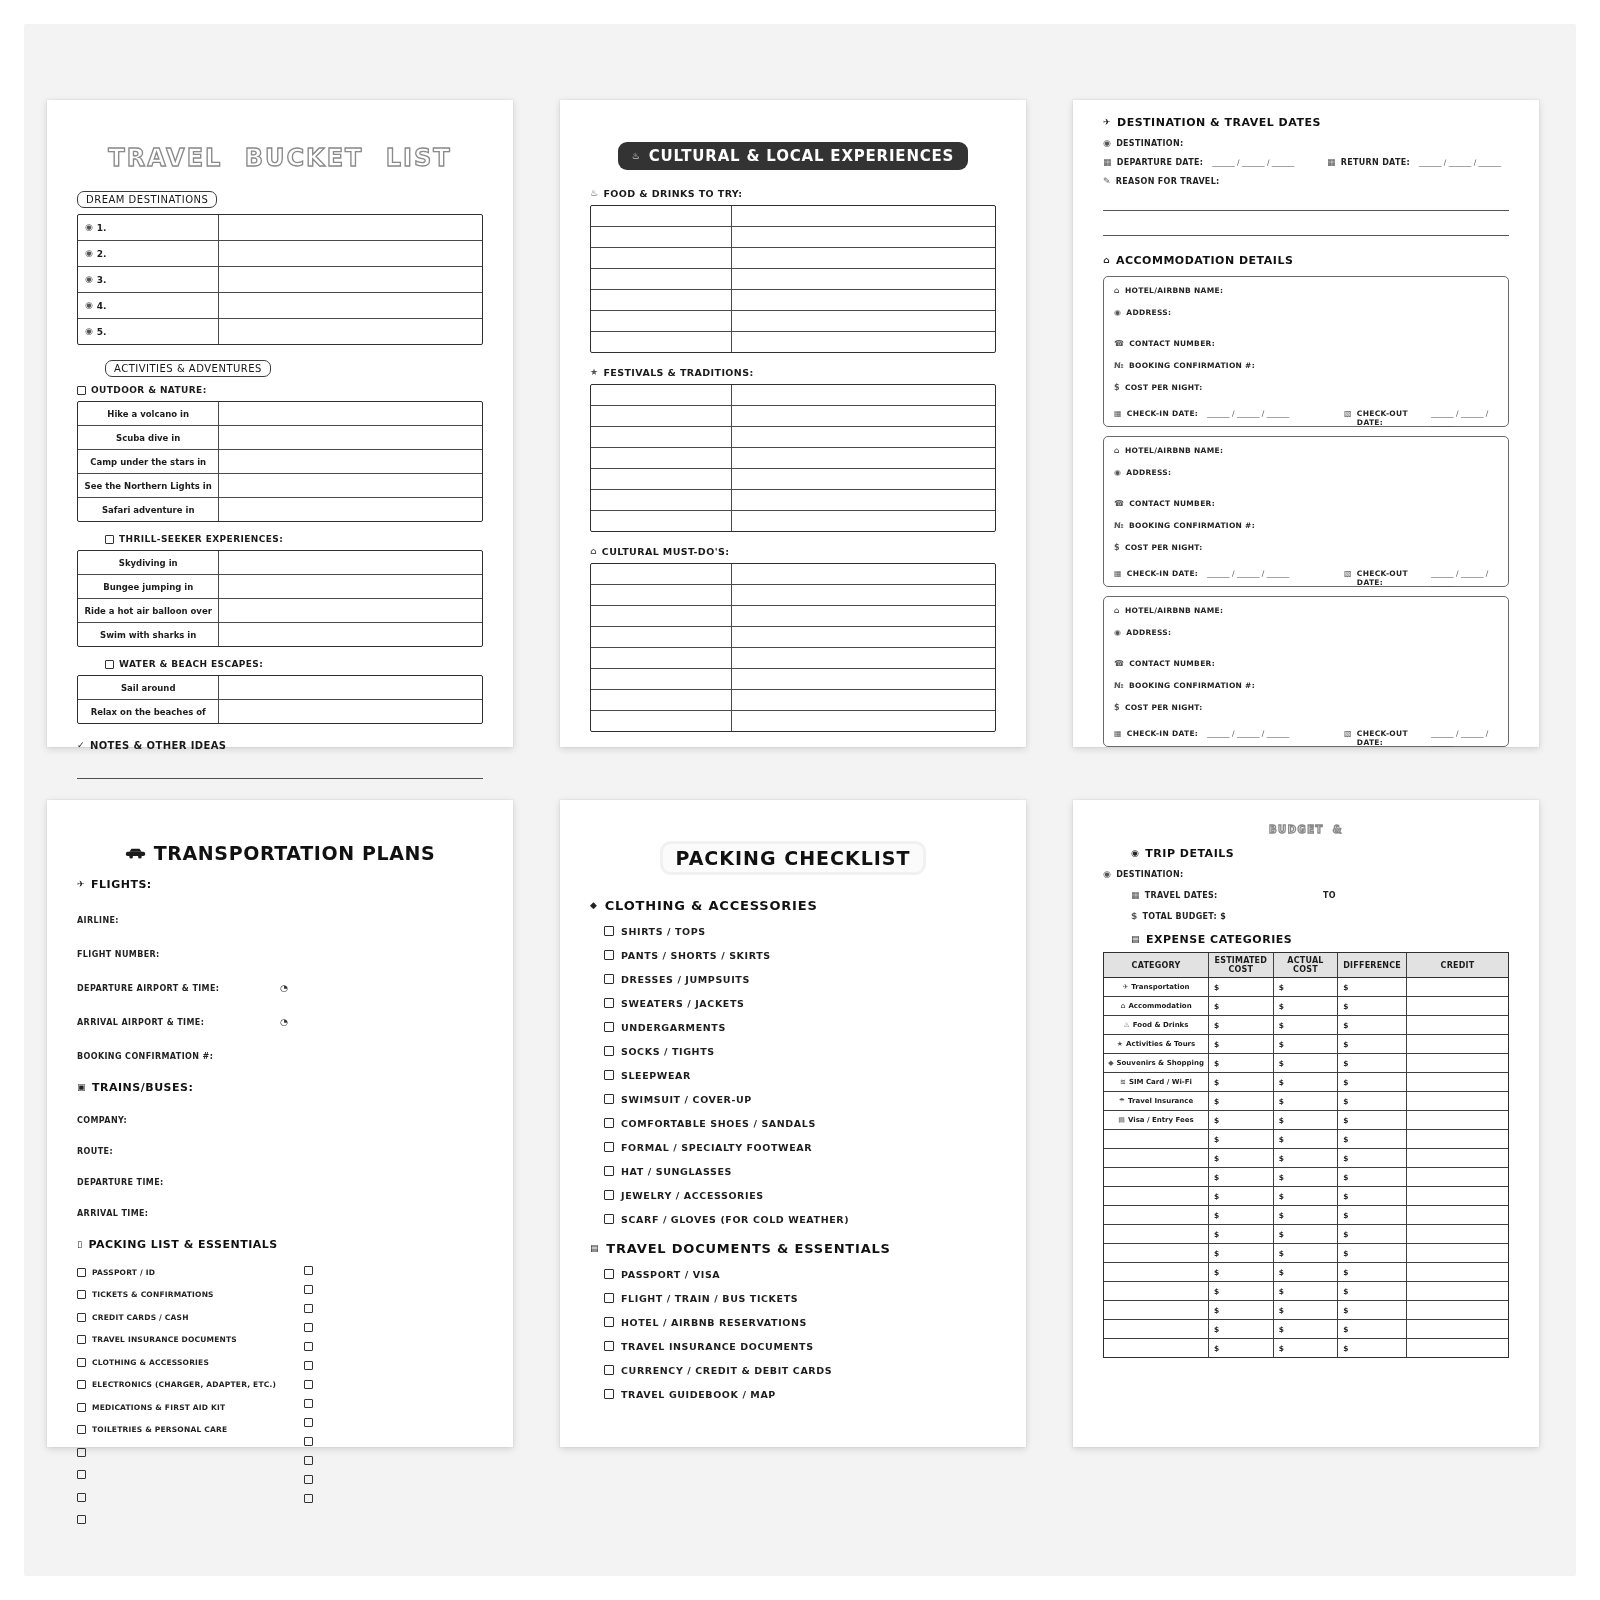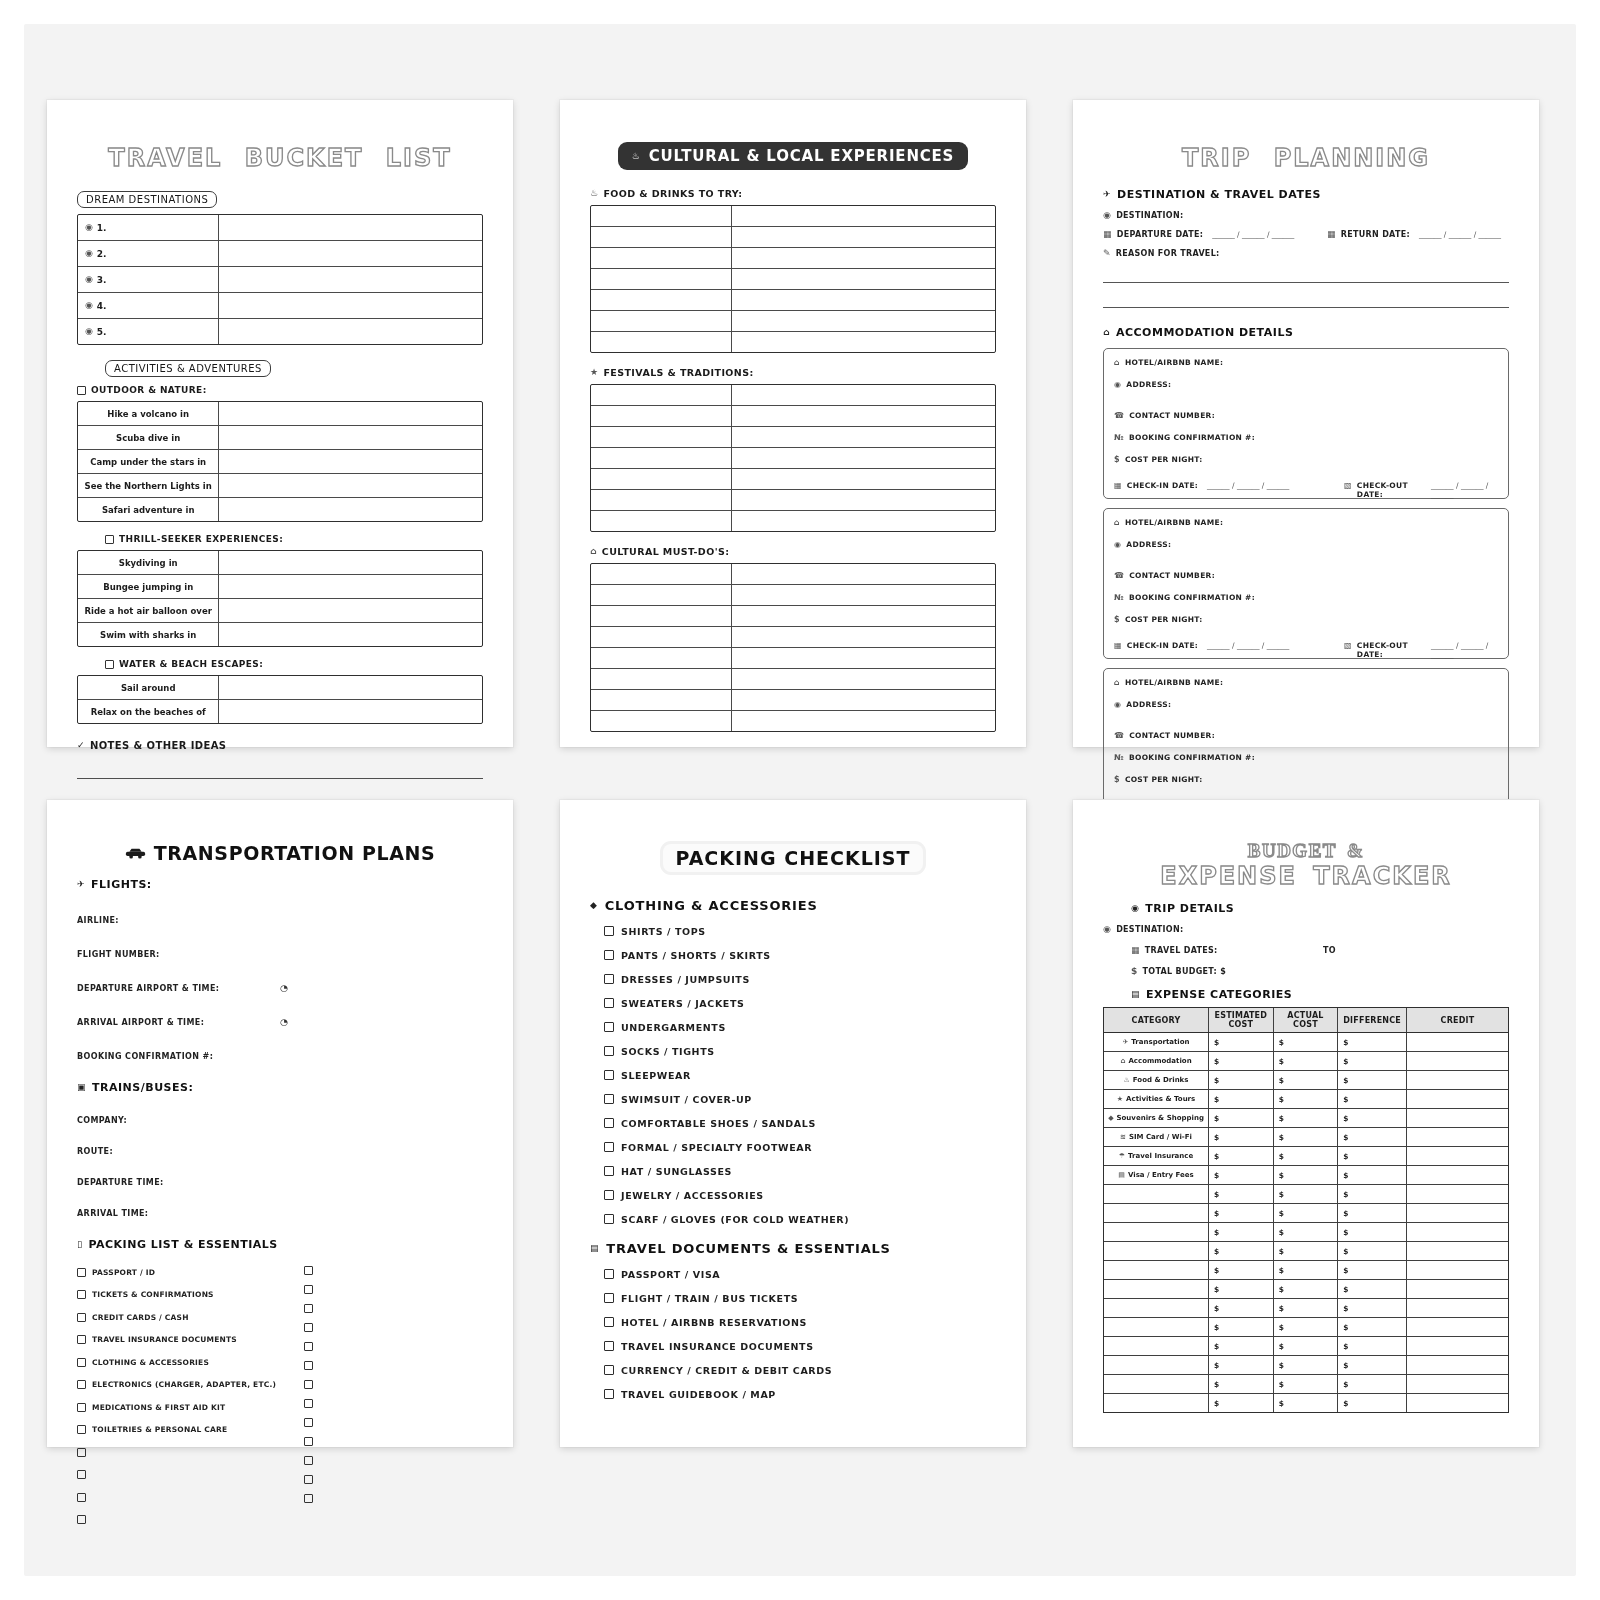--- a/index.html
+++ b/index.html
@@ -6,21 +6,21 @@
   body{font-family:"DejaVu Sans", sans-serif; color:#1c1c1c;}
   .canvas{position:relative;width:1600px;height:1600px;overflow:hidden;background:#fff;}
   .backdrop{position:absolute;left:24px;top:24px;right:24px;bottom:24px;background:#f3f3f3;border-radius:2px;}
   .page{position:absolute;width:466px;height:647px;background:#fff;box-shadow:0 2px 7px rgba(0,0,0,.14),0 0 0 1px #ececec;padding:0 30px;box-sizing:border-box;}
   .p1{left:47px;top:100px;} .p2{left:560px;top:100px;} .p3{left:1073px;top:100px;}
   .p4{left:47px;top:800px;} .p5{left:560px;top:800px;} .p6{left:1073px;top:800px;}
 
   
   .bubble{font-weight:800;text-align:center;color:#fff;-webkit-text-stroke:1.3px #8a8a8a;text-shadow:0 0 1px #9a9a9a;letter-spacing:2px;word-spacing:12px;margin:0;}
   .t-big{font-size:24px;margin-top:44px;}
-  .t6a{font-size:19px;margin-top:40px;letter-spacing:1.5px;word-spacing:4px;font-family:Liberation Serif, serif;}
+  .t6a{font-size:10px;margin-top:24px;letter-spacing:1.5px;word-spacing:4px;}
   .t6b{font-size:24px;margin-top:0;word-spacing:6px;}
   .pill{display:flex;align-items:center;justify-content:center;gap:8px;width:fit-content;margin:42px auto 0;background:#333;color:#fff;border-radius:9px;padding:5px 14px;font-size:15px;font-weight:800;letter-spacing:.8px;}
   .pill .ic{color:#eee;}
   .t-solid{display:flex;align-items:center;justify-content:center;gap:8px;font-size:19px;font-weight:800;letter-spacing:.6px;margin:42px 0 0;color:#111;}
   .t-lightpill{width:fit-content;margin:44px auto 0;font-size:19px;font-weight:800;letter-spacing:1px;color:#111;background:#fbfbfb;border-radius:8px;padding:3px 12px;box-shadow:0 0 0 3px #f1f1f1;}
 
   
   .boxlabel{display:inline-block;border:1.5px solid #3d3d3d;border-radius:7px;padding:2px 8px;font-size:10px;font-weight:400;letter-spacing:.5px;color:#161616;}
   .sublabel{display:flex;align-items:center;gap:5px;font-size:9px;font-weight:800;letter-spacing:.4px;color:#1a1a1a;}
   .h2{display:flex;align-items:center;gap:6px;font-size:11px;font-weight:800;letter-spacing:.5px;color:#111;}
@@ -363,21 +363,20 @@
 
         <div class="trow">
           <div class="tl"></div>
           <div class="tfill"></div>
         </div>
 
     </div>
   </section>
 
   <section class="page p3">
-    <h1 class="bubble t-big">TRIP PLANNING</h1>
     <div class="h2 mt16">
         <span class="ic dk">✈</span>
         <span>DESTINATION &amp; TRAVEL DATES</span>
       </div>
     <div class="frow mt10">
         <span class="ic">◉</span>
         <span>DESTINATION:</span>
       </div>
     <div class="frow mt10">
       <span class="ic">▦</span>
@@ -793,21 +792,20 @@
         <div class="p5item">
           <span class="cb5"></span>
           <span>TRAVEL GUIDEBOOK / MAP</span>
         </div>
 
     </div>
   </section>
 
   <section class="page p6">
     <h1 class="bubble t6a">BUDGET &amp;</h1>
-    <h1 class="bubble t6b">EXPENSE TRACKER</h1>
     <div class="h2 mt12">
         <span class="ic dk">◉</span>
         <span>TRIP DETAILS</span>
       </div>
     <div class="frow mt10">
         <span class="ic">◉</span>
         <span>DESTINATION:</span>
       </div>
     <div class="frow mt12">
       <span class="ic">▦</span>

